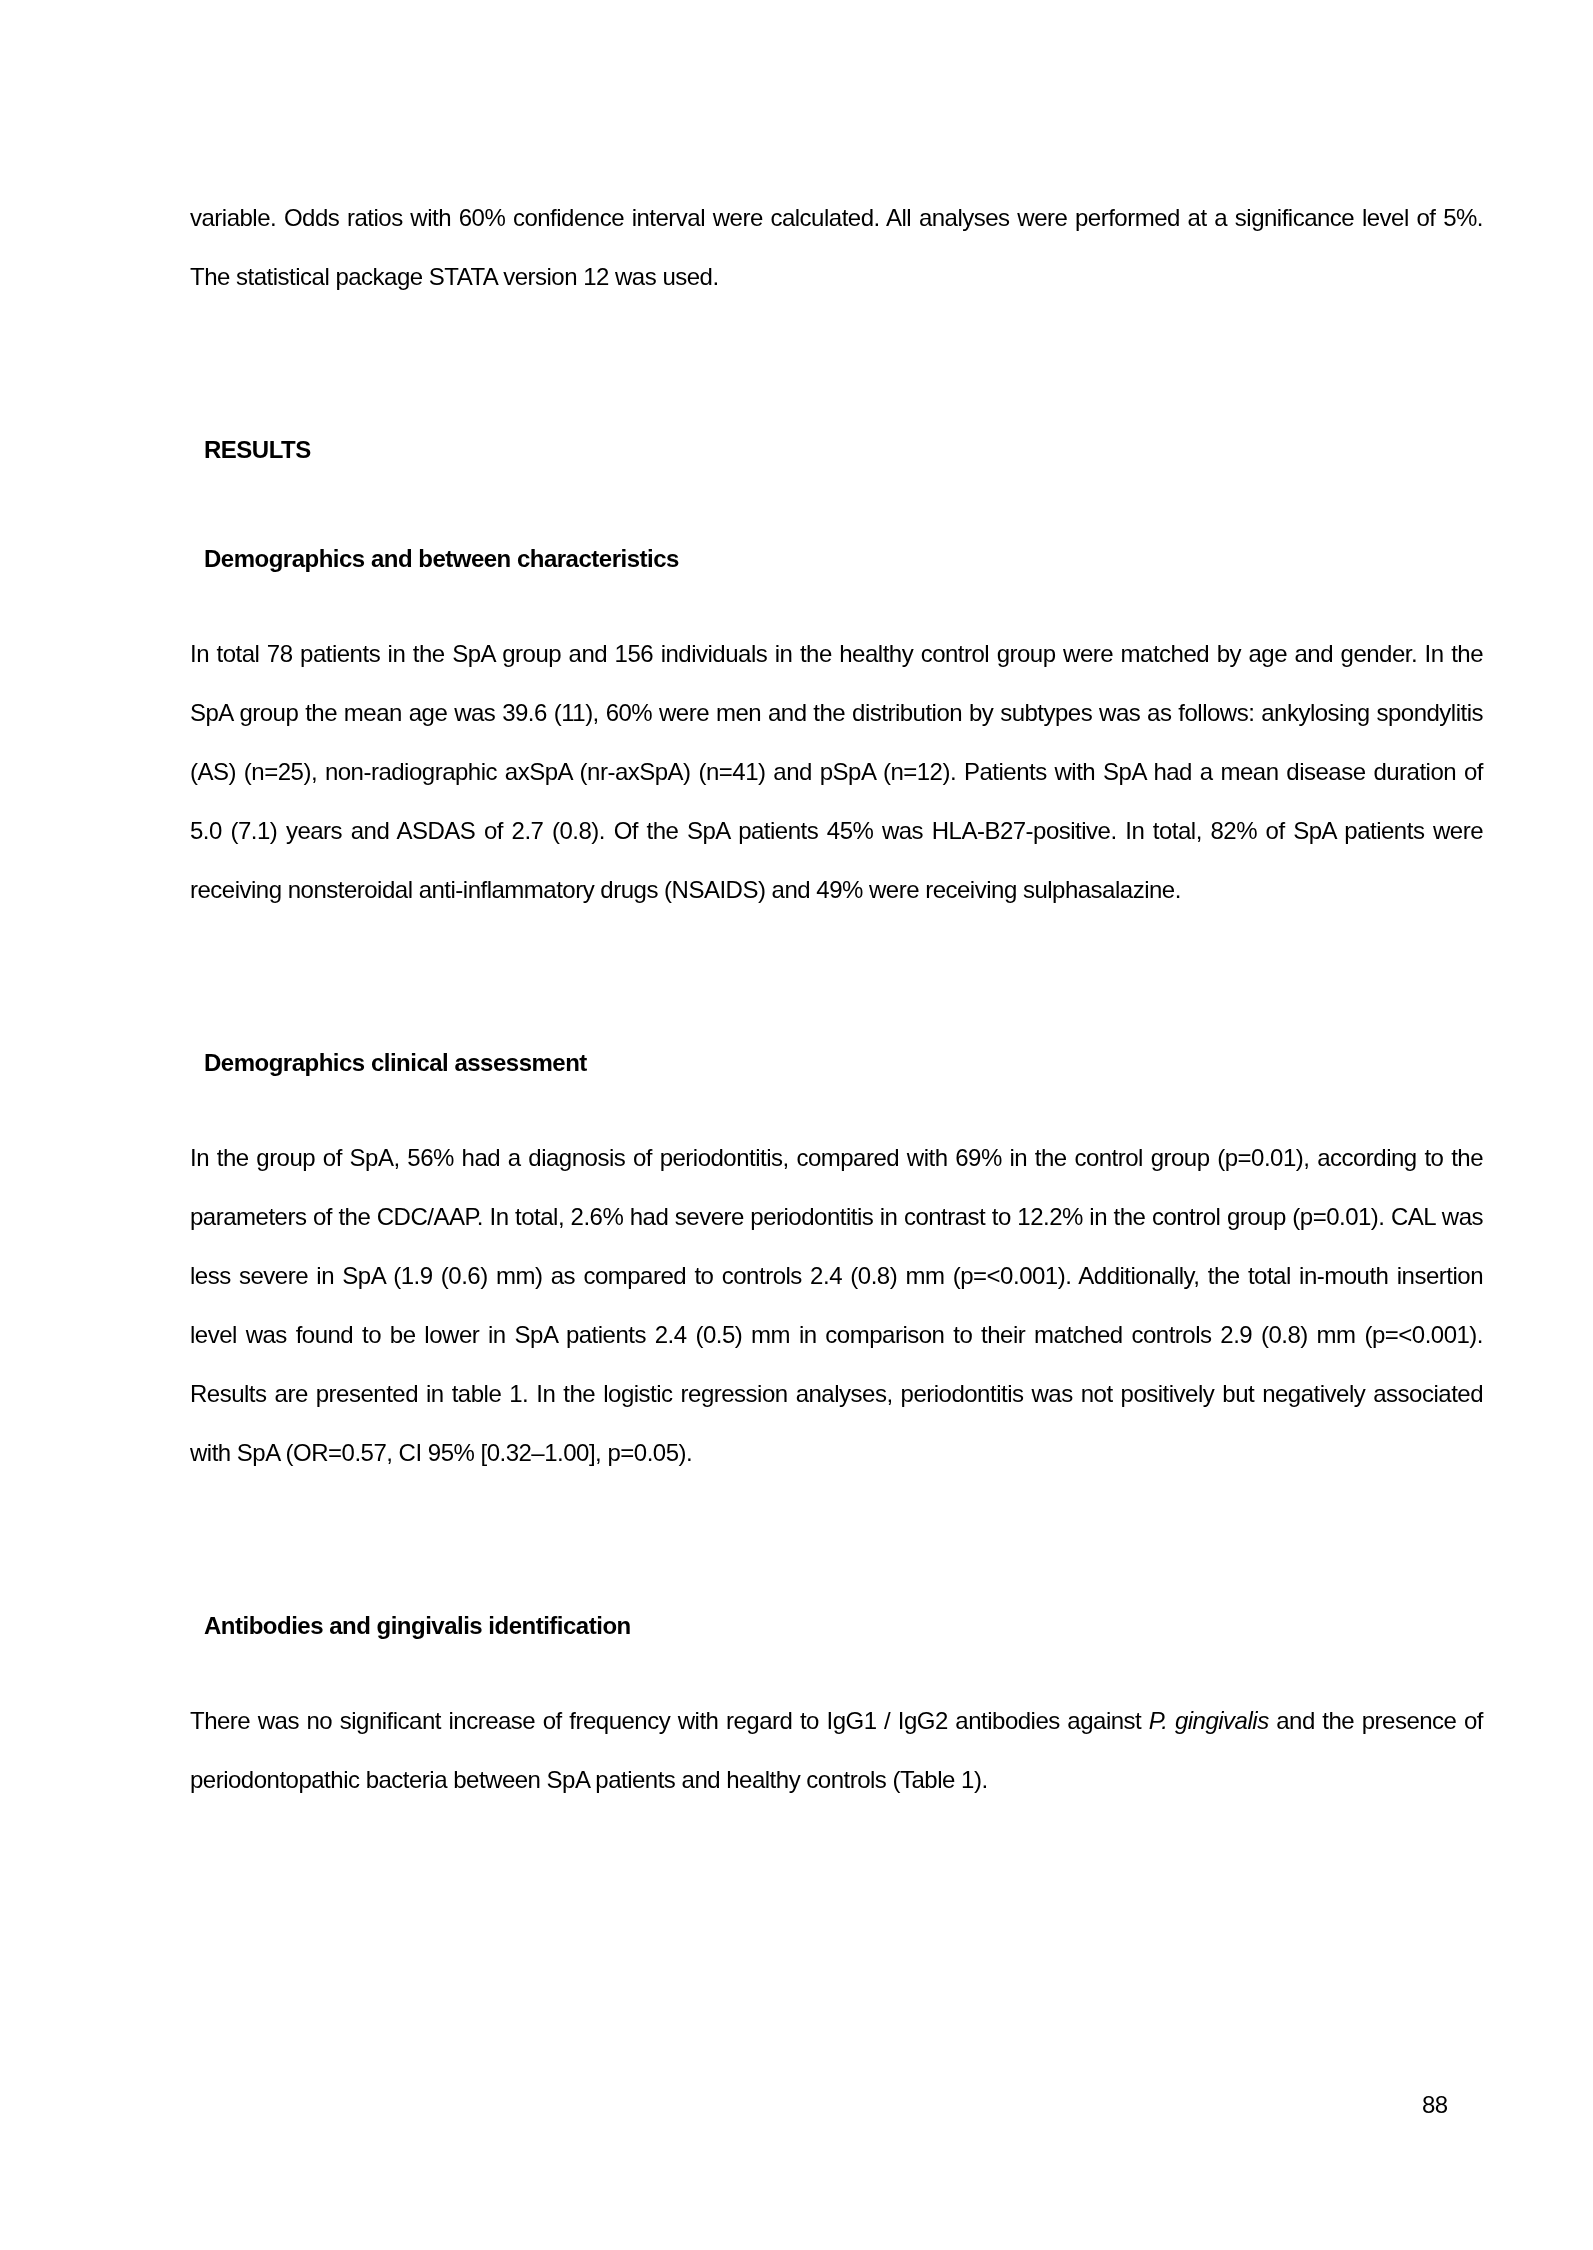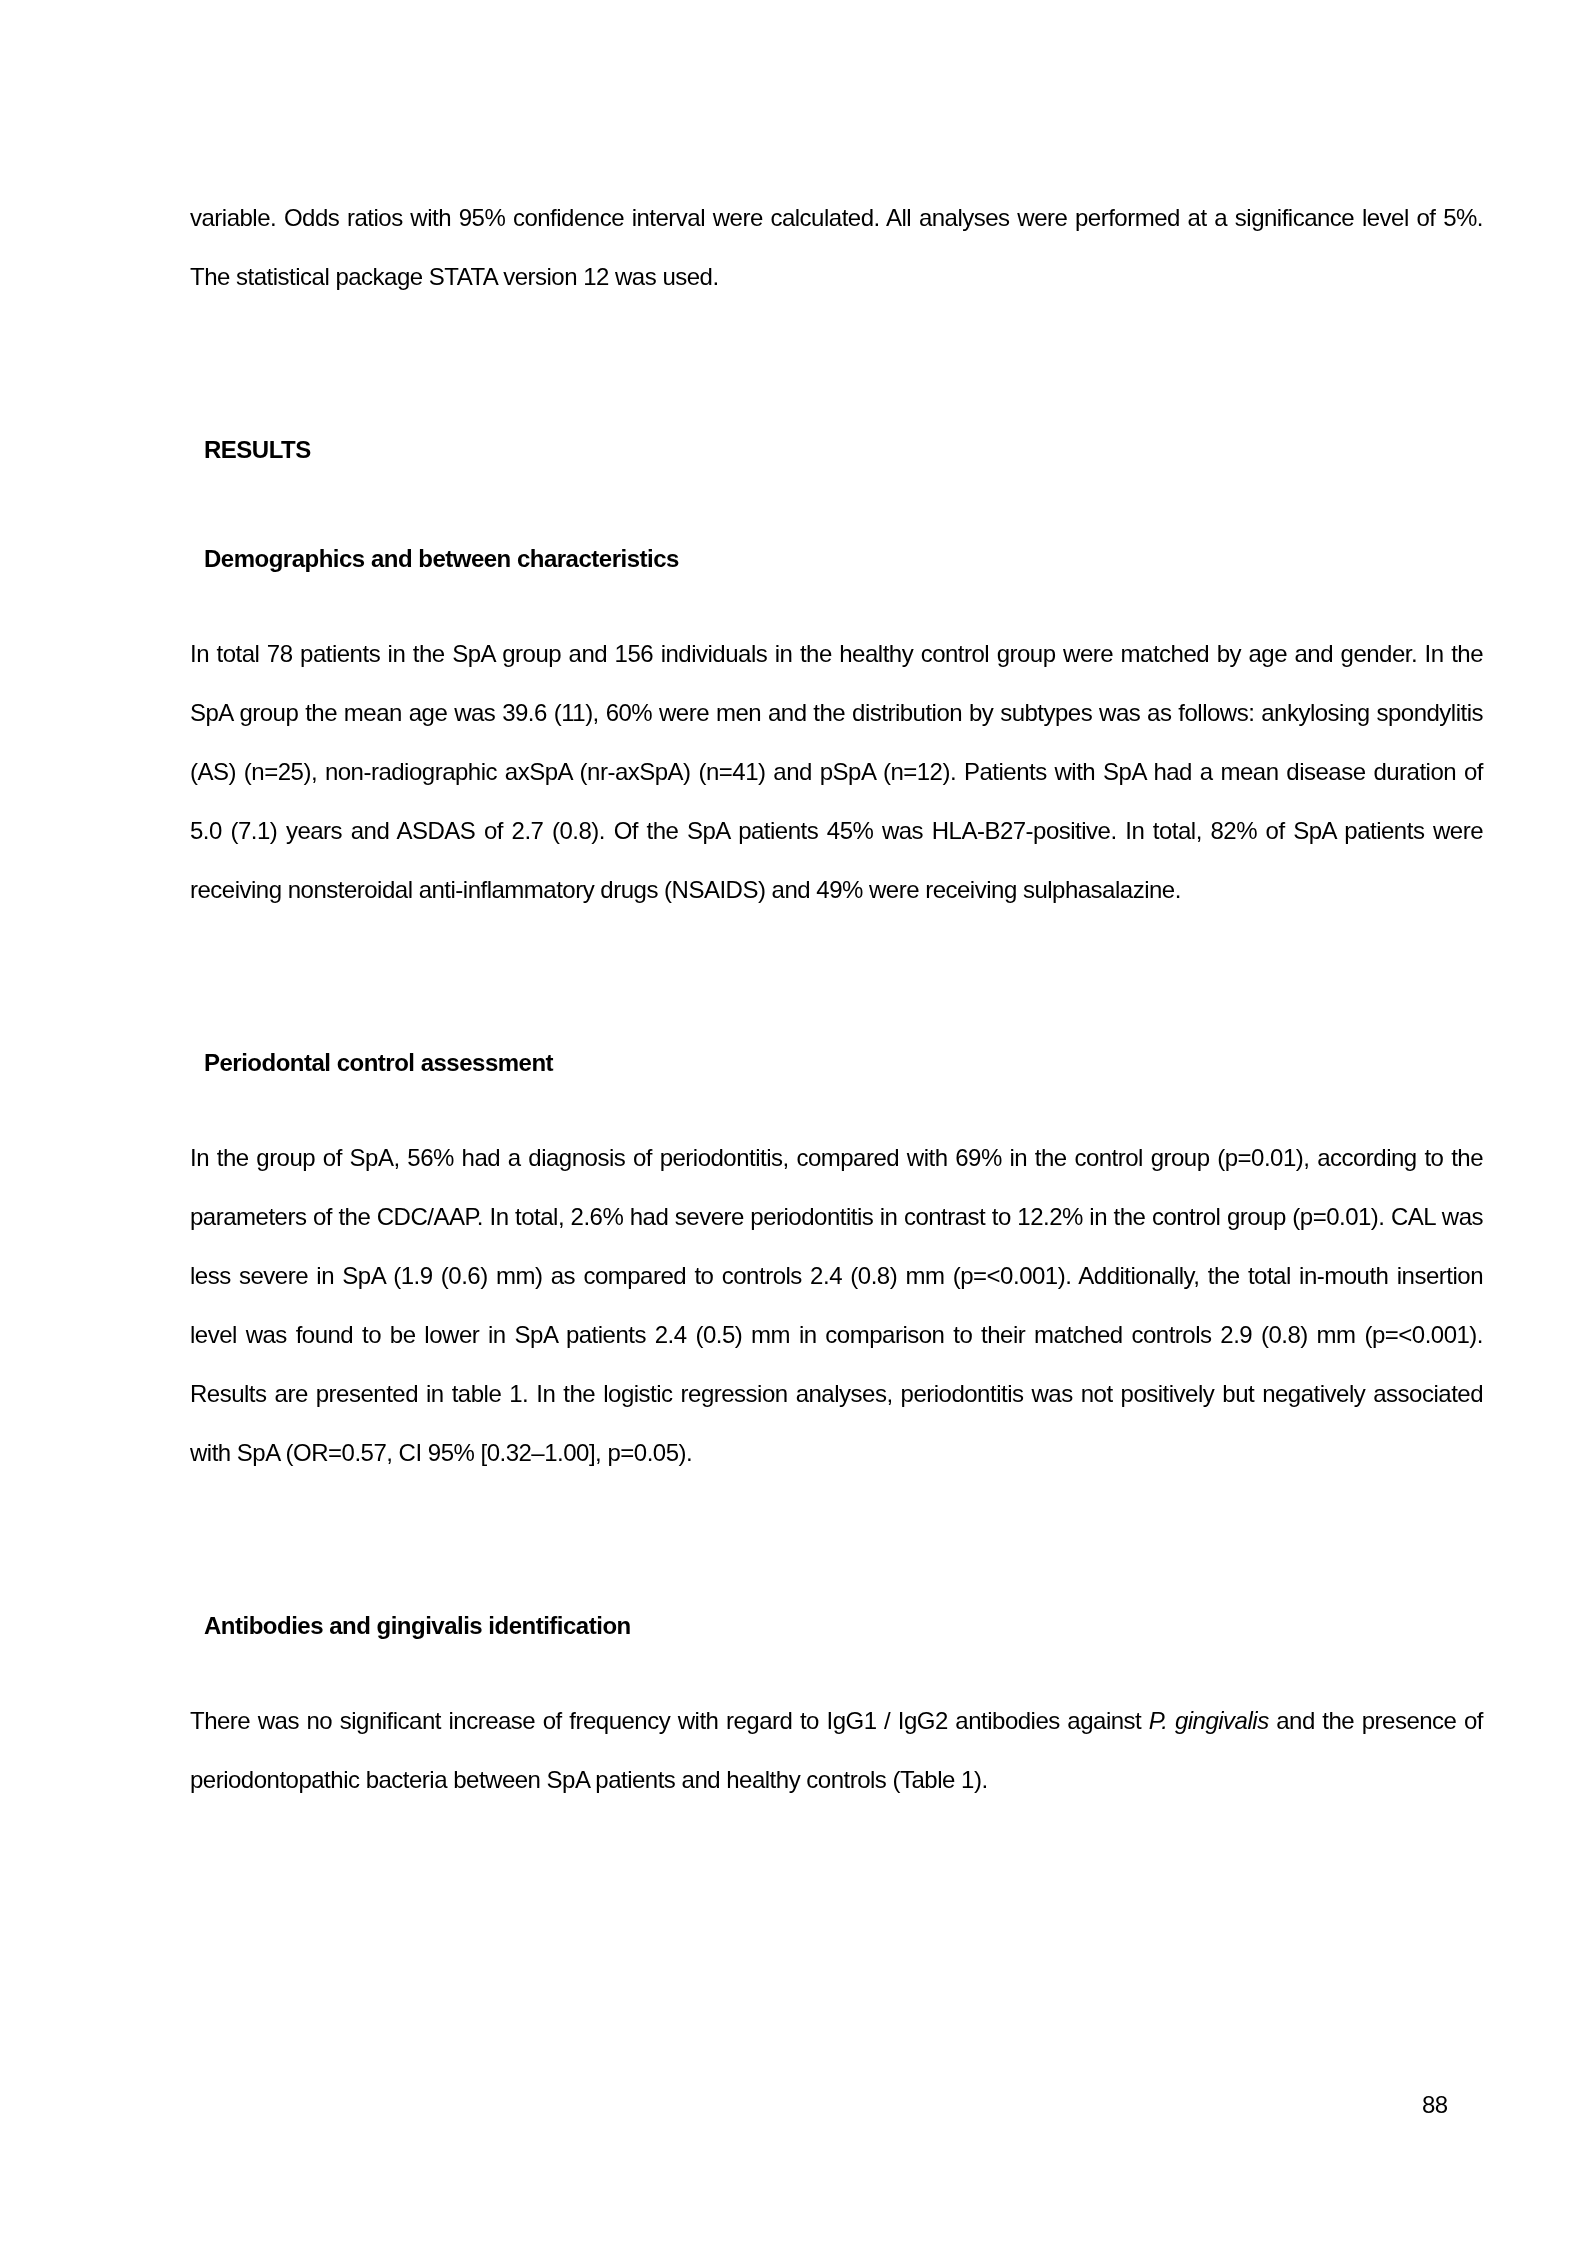--- a/index.html
+++ b/index.html
@@ -10,34 +10,34 @@
   .h { font-size: 24px; font-weight: bold; line-height: 59px; margin: 14px; letter-spacing: -0.5px; }
   .gap-big { height: 100px; }
   .gap-small { height: 22px; }
   .pagenum { position: absolute; left: 1422px; top: 2091px; font-size: 24px; letter-spacing: -0.5px; }
   em { font-style: italic; }
 </style>
 </head>
 <body>
 
 <div class="page">
-  <p class="p">variable. Odds ratios with 95% confidence interval were calculated. All analyses were performed at a significance level of 5%. The statistical package STATA version 12 was used.</p>
+  <p class="p">variable. Odds ratios with 60% confidence interval were calculated. All analyses were performed at a significance level of 5%. The statistical package STATA version 12 was used.</p>
 
   <div class="gap-big"></div>
 
   <h1 class="h">RESULTS</h1>
   <div class="gap-small"></div>
 
   <h2 class="h">Demographics and between characteristics</h2>
   <div class="gap-small"></div>
   <p class="p">In total 78 patients in the SpA group and 156 individuals in the healthy control group were matched by age and gender. In the SpA group the mean age was 39.6 (11), 60% were men and the distribution by subtypes was as follows: ankylosing spondylitis (AS) (n=25), non-radiographic axSpA (nr-axSpA) (n=41) and pSpA (n=12). Patients with SpA had a mean disease duration of 5.0 (7.1) years and ASDAS of 2.7 (0.8).  Of the SpA patients 45% was HLA-B27-positive. In total, 82% of SpA patients were receiving nonsteroidal anti-inflammatory drugs (NSAIDS) and 49% were receiving sulphasalazine.</p>
 
   <div class="gap-big"></div>
 
-  <h2 class="h">Periodontal control assessment</h2>
+  <h2 class="h">Demographics clinical assessment</h2>
   <div class="gap-small"></div>
   <p class="p">In the group of SpA, 56% had a diagnosis of periodontitis, compared with 69% in the control group (p=0.01), according to the parameters of the CDC/AAP. In total, 2.6% had severe periodontitis in contrast to 12.2% in the control group (p=0.01). CAL was less severe in SpA (1.9 (0.6) mm) as compared to controls 2.4 (0.8) mm (p=&lt;0.001). Additionally, the total in-mouth insertion level was found to be lower in SpA patients 2.4 (0.5) mm in comparison to their matched controls 2.9 (0.8) mm (p=&lt;0.001). Results are presented in table 1. In the logistic regression analyses, periodontitis was not positively but negatively associated with SpA (OR=0.57, CI 95% [0.32–1.00], p=0.05).</p>
 
   <div class="gap-big"></div>
 
   <h2 class="h">Antibodies and gingivalis identification</h2>
   <div class="gap-small"></div>
   <p class="p"><span>There was no significant increase of frequency with regard to IgG1 / IgG2 antibodies against </span><em>P. gingivalis</em><span> and the presence of periodontopathic bacteria between SpA patients and healthy controls (Table 1).</span></p>
 </div>
 

